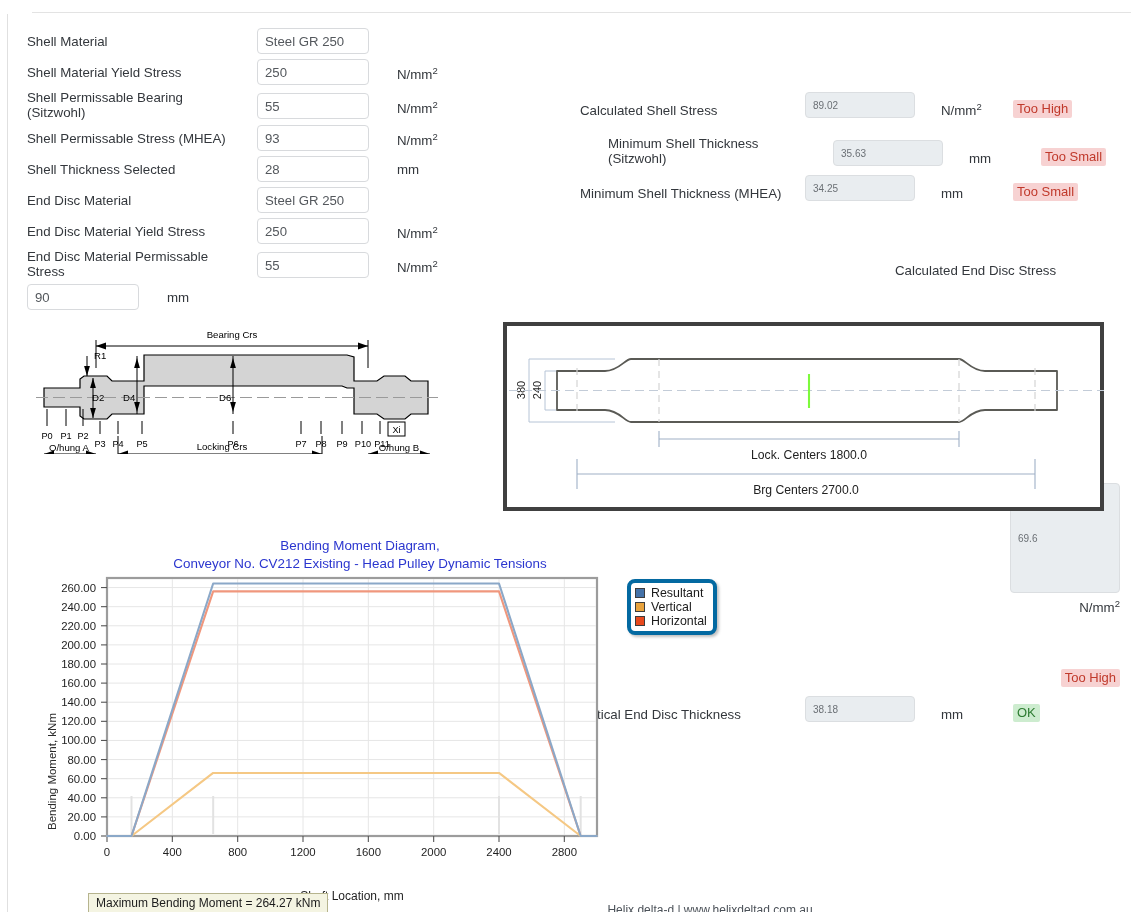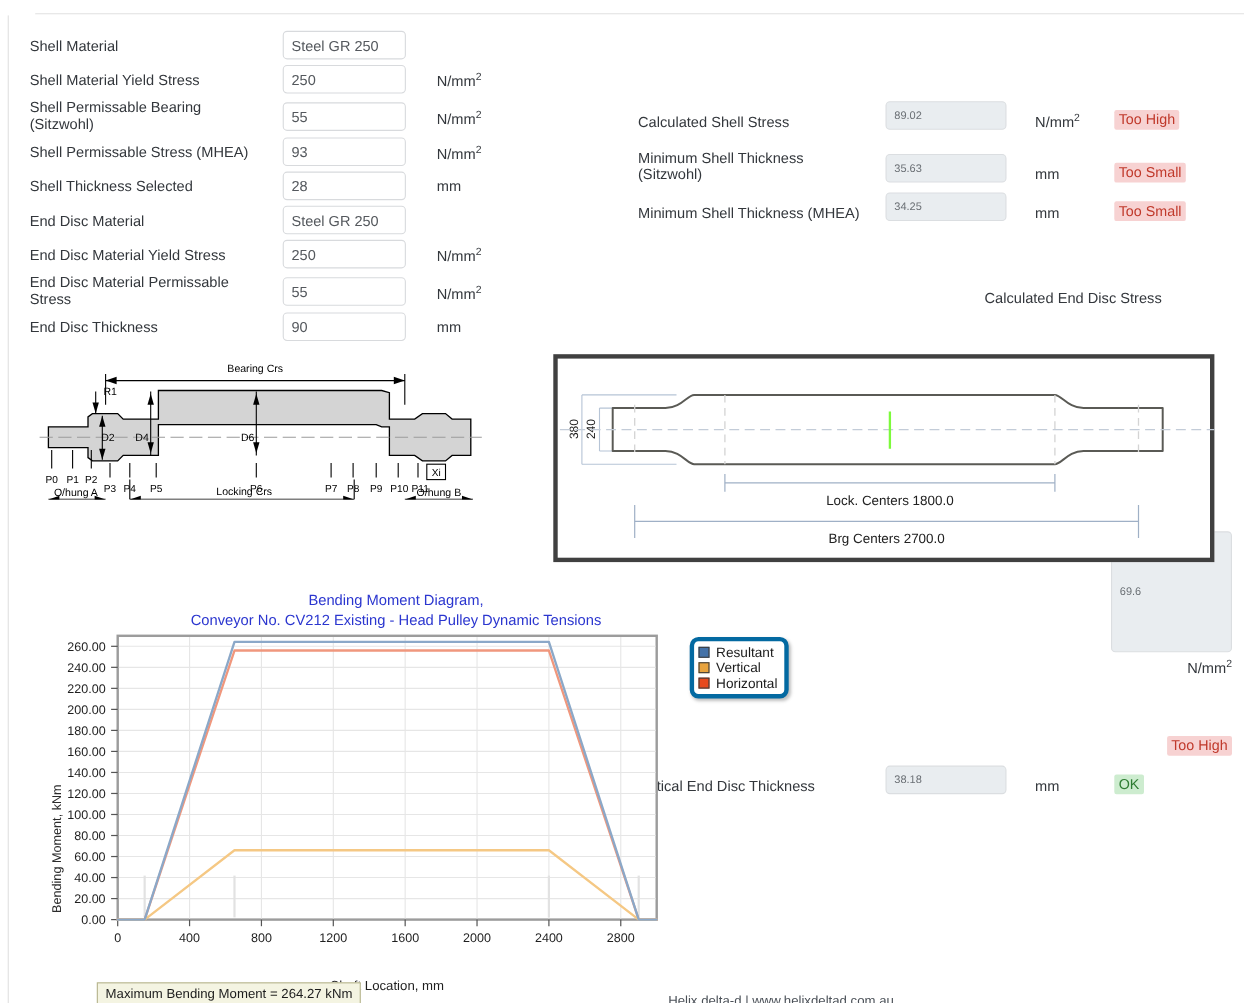--- a/index.html
+++ b/index.html
@@ -75,21 +75,21 @@
     flex: 0 0 72px; margin-left: 26px;
     font-size: 13.3px; color: #33373c; padding-top: 5px; white-space: nowrap;
   }
   .runit sup { font-size: 9.5px; }
   .rstatus {
     flex: 0 0 auto; font-size: 13px; padding: 1px 4px 2px 4px;
     border-radius: 2px; white-space: nowrap; margin-top: 4px;
   }
   .st-bad { color: #c0392b; background: #f7d2d2; }
   .st-ok  { color: #2e7d32; background: #cdeccf; }
-  .rrow.tall .rlabel { padding-top: 0; }
+  .rrow.tall .rlabel { padding-top: 0; margin-left: 28px; }
   .rrow.tall .rvalue { margin-top: 13px; }
   .rrow.tall .runit  { padding-top: 18px; }
   .rrow.tall .rstatus{ margin-top: 17px; }
   .rrow.gap-before { margin-top: 57px; flex-direction: column; }
 
   
   .shaft-schematic { position: absolute; left: 22px; top: 326px; width: 430px; height: 128px; }
 
   
   .pulley-panel {
@@ -194,21 +194,20 @@
     <div class="frow tall">
       <div class="flabel">
         <div>End Disc Material Permissable</div>
         <div>Stress</div>
       </div>
       <input class="finput" type="text" value="55" style="">
       <div class="funit"><span>N/mm</span><sup>2</sup></div>
     </div>
 
     <div class="frow">
-      <div class="flabel">End Disc Thickness</div>
       <input class="finput" type="text" value="90" style="">
       <div class="funit">mm</div>
     </div>
 
   </div>
 
   <div class="form-right">
 
     <div class="rrow">
       <div class="rlabel">Calculated Shell Stress</div>

